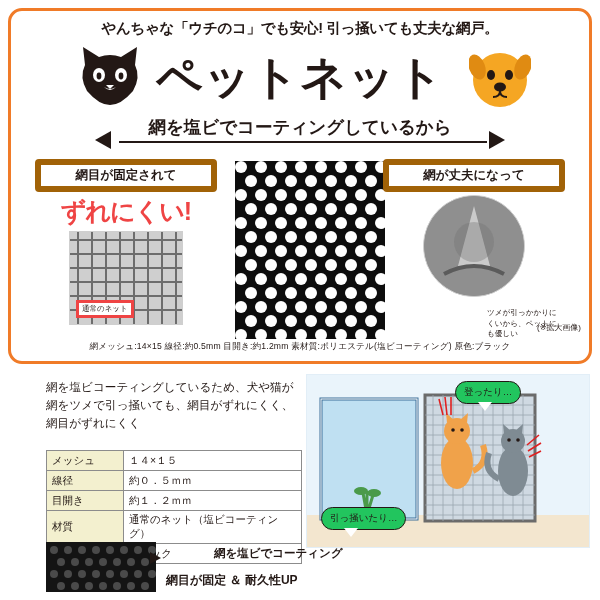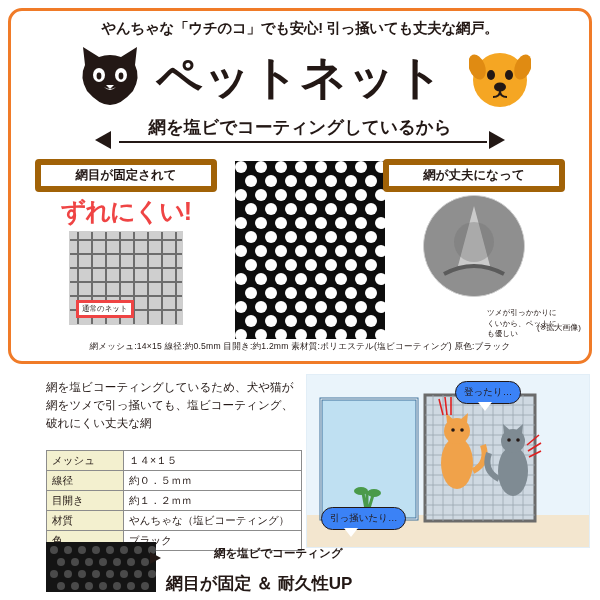--- a/index.html
+++ b/index.html
@@ -112,38 +112,38 @@
   }
   table.spec td.k{background:#f3f0cf;width:66px;}
   table.spec td.v{background:#ffffff;}
 
   
   .illus{
     position:absolute;right:10px;top:374px;width:282px;height:172px;
     background:#eaf4fb;border:1px solid #e2eef7;overflow:hidden;
   }
   .bubble{
-    position:absolute;background:#3b82f6;border:1px solid #231815;border-radius:12px;
+    position:absolute;background:#22c55e;border:1px solid #231815;border-radius:12px;
     font-size:9.5px;color:#231815;padding:4px 8px;
   }
   .bubble:after{
     content:"";position:absolute;width:0;height:0;
     border-left:7px solid transparent;border-right:7px solid transparent;
     border-top:9px solid #fff;bottom:-8px;left:22px;
   }
 
   
   .strip-photo{
     position:absolute;left:46px;top:542px;width:110px;height:50px;background:#1a1a1a;overflow:hidden;
   }
   .strip-txt1{
     position:absolute;left:166px;top:546px;font-size:11.5px;font-weight:bold;color:#231815;padding-left:48px;
   }
   .strip-txt2{
-    position:absolute;left:166px;top:572px;font-size:17px;font-weight:bold;color:#231815;
+    position:absolute;left:166px;top:572px;font-size:12px;font-weight:bold;color:#231815;
   }
   .arrow-small{
     position:absolute;left:150px;top:552px;width:0;height:0;
     border-top:6px solid transparent;border-bottom:6px solid transparent;
     border-left:11px solid #231815;
   }
 </style>
 </head>
 <body>
 
@@ -339,39 +339,39 @@
         <circle cx="50" cy="46" r="20" fill="#6f6f6f" opacity="0.35"></circle>
       </svg>
     </div>
     <div class="note-right">ツメが引っかかりにくいから、ペットにも優しい</div>
   </div>
 
   <div class="imgnote">(※拡大画像)</div>
   <div class="spec-line">網メッシュ:14×15    線径:約0.5mm    目開き:約1.2mm    素材質:ポリエステル(塩ビコーティング)    原色:ブラック</div>
 </div>
 
-<div class="desc">網を塩ビコーティングしているため、犬や猫が網をツメで引っ掻いても、塩ビコーティング、破れにくい丈夫な網</div>
+<div class="desc">網を塩ビコーティングしているため、犬や猫が網をツメで引っ掻いても、網目がずれにくく、網目がずれにくく</div>
 
 <table class="spec">
   <tbody>
     <tr>
       <td class="k">メッシュ</td>
       <td class="v">１４×１５</td>
     </tr>
     <tr>
       <td class="k">線径</td>
       <td class="v">約０．５ｍｍ</td>
     </tr>
     <tr>
       <td class="k">目開き</td>
       <td class="v">約１．２ｍｍ</td>
     </tr>
     <tr>
       <td class="k">材質</td>
-      <td class="v">やんちゃな（塩ビコーティング）</td>
+      <td class="v">通常のネット（塩ビコーティング）</td>
     </tr>
     <tr>
       <td class="k">色</td>
       <td class="v">ブラック</td>
     </tr>
   </tbody>
 </table>
 
 <div class="illus">
   <svg width="282" height="172" viewBox="0 0 282 172">

